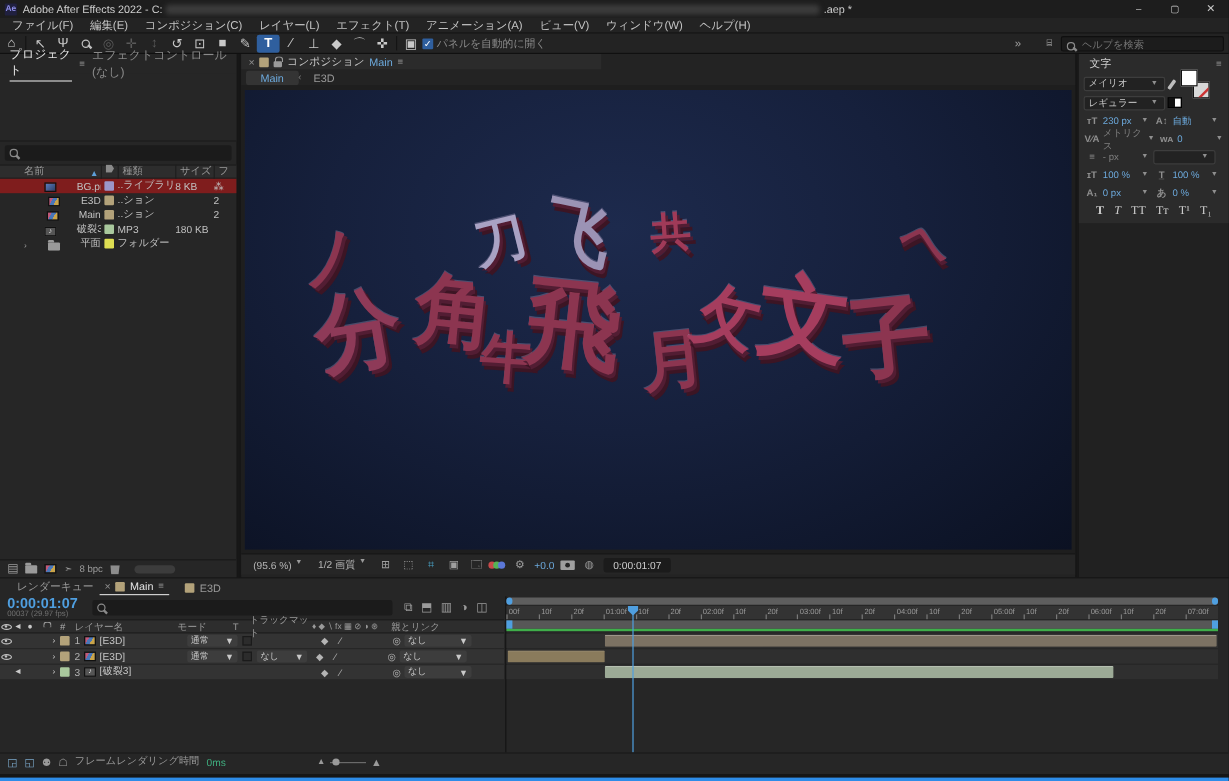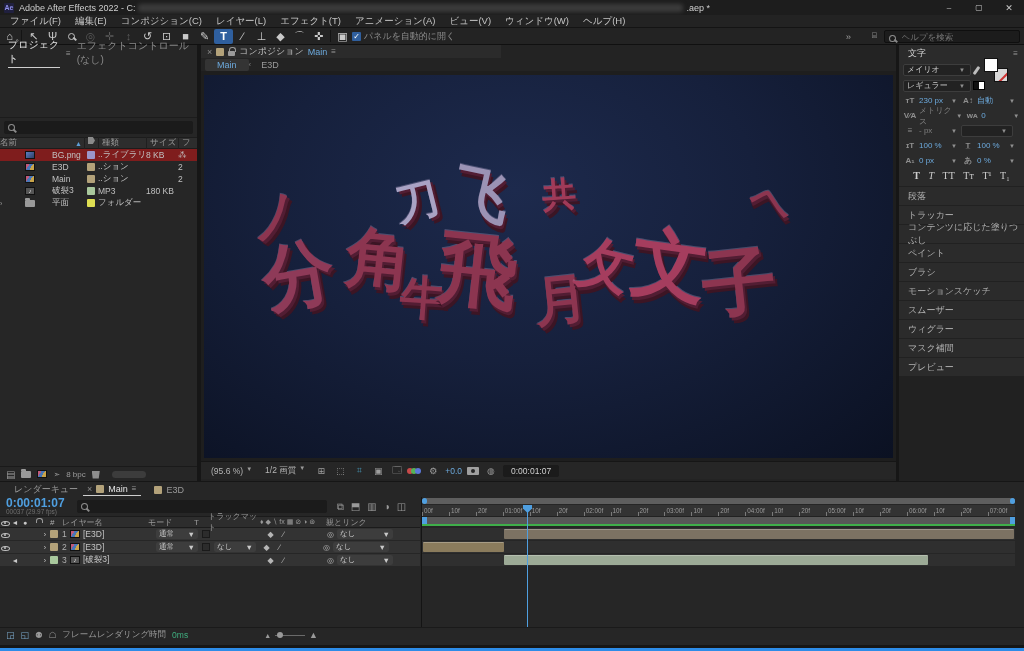--- a/index.html
+++ b/index.html
@@ -34,21 +34,21 @@
   .pj-tabs{height:16px;display:flex;align-items:center;padding-left:8px;gap:6px;background:#262626}
   .pj-tab-active{color:#e6e6e6;border-bottom:1px solid #cfcfcf;padding-bottom:1px}
   .pj-tab{color:#8a8a8a}
   .hamburger{color:#9a9a9a;font-size:8px}
   .pj-preview{height:57px;border-bottom:1px solid #1c1c1c;background:#262626}
   .pj-search{margin:3px 4px;height:13px;background:#1b1b1b;border-radius:2px;display:flex;align-items:center;padding:0 4px;gap:3px}
   .pj-search input{background:transparent;border:none;outline:none;width:100%;color:#aaa;font-size:8.5px}
   .pj-header{height:12px;background:#2d2d2d;display:flex;align-items:center;font-size:8.5px;color:#9a9a9a;border-top:1px solid #1c1c1c;border-bottom:1px solid #1c1c1c}
   .pj-row{height:12px;display:flex;align-items:center;font-size:8.5px;color:#c0c0c0}
   .pj-row.sel{background:#7f1d1d}
-  .c-name{width:84px;padding-left:0;display:flex;align-items:center;gap:17px;overflow:hidden;white-space:nowrap}
+  .c-name{width:84px;padding-left:20px;display:flex;align-items:flex-end;gap:17px;overflow:hidden;white-space:nowrap}
   .c-lab{width:14px;display:flex;justify-content:center}
   .c-type{width:48px;overflow:hidden;white-space:nowrap}
   .c-size{width:32px}
   .c-fps{width:18px;overflow:hidden}
   .hdr-sep{border-left:1px solid #1f1f1f;height:12px}
   .sort-arrow{color:#5e9fd8;font-size:7px;margin-left:auto;margin-right:2px}
   .lab-sq{width:8px;height:8px;border-radius:1px}
   .tag-icon{width:7px;height:7px;background:#8a8a8a;clip-path:polygon(0 0,70% 0,100% 50%,70% 100%,0 100%)}
   .thumb{width:10px;height:8px;background:linear-gradient(135deg,#5c7ec2,#2d3f66);border:1px solid #111;flex:none}
   .comp-ic{width:10px;height:8px;background:linear-gradient(120deg,#c05a7a 30%,#4a77b8 30% 60%,#c9a44a 60%);border:1px solid #111;flex:none}
@@ -435,33 +435,20 @@
     </div>
     <div class="tbtns">
       <span style="font-weight:bold">T</span>
       <span style="font-style:italic">T</span>
       <span>TT</span>
       <span>Tт</span>
       <span>T¹</span>
       <span>T₁</span>
     </div>
   </div>
-  <div>
-
-  <div class="rp-section-b">段落</div>
-      <div class="rp-section-b">トラッカー</div>
-      <div class="rp-section-b">コンテンツに応じた塗りつぶし</div>
-      <div class="rp-section-b">ペイント</div>
-      <div class="rp-section-b">ブラシ</div>
-      <div class="rp-section-b">モーションスケッチ</div>
-      <div class="rp-section-b">スムーザー</div>
-      <div class="rp-section-b">ウィグラー</div>
-      <div class="rp-section-b">マスク補間</div>
-      <div class="rp-section-b">プレビュー</div>
-    </div>
 </div>
 
 <div id="timeline" class="abs">
   <div class="tl-tabs">
     <span>レンダーキュー</span>
     <span class="tl-tab-active">
       <span style="color:#8a8a8a">×</span>
       <i class="lab-sq" style="background:#b3a27a"></i>
       <span>Main</span>
       <span class="hamburger">≡</span>

